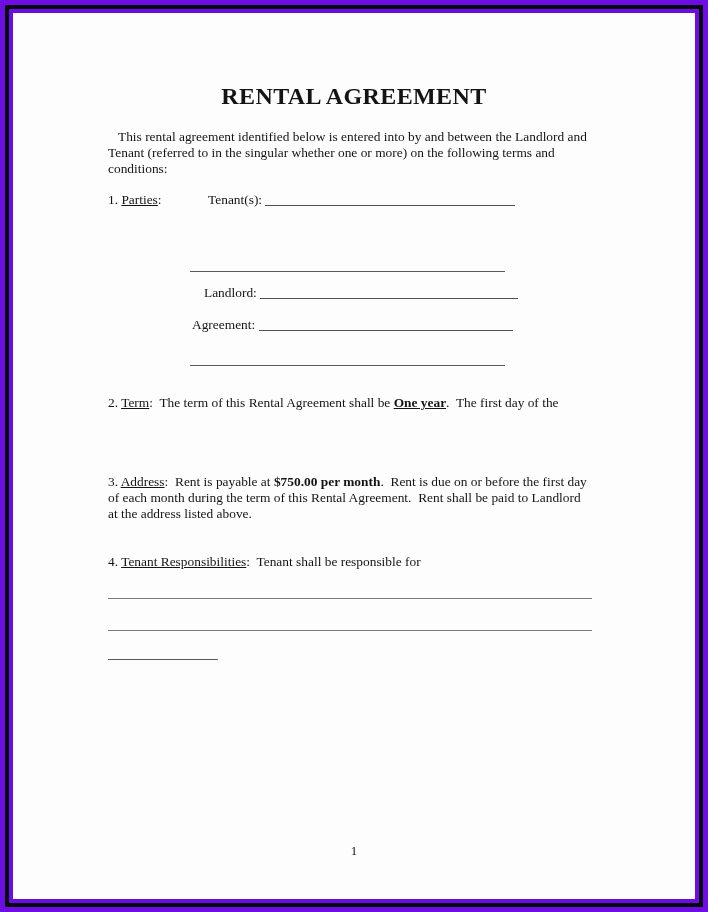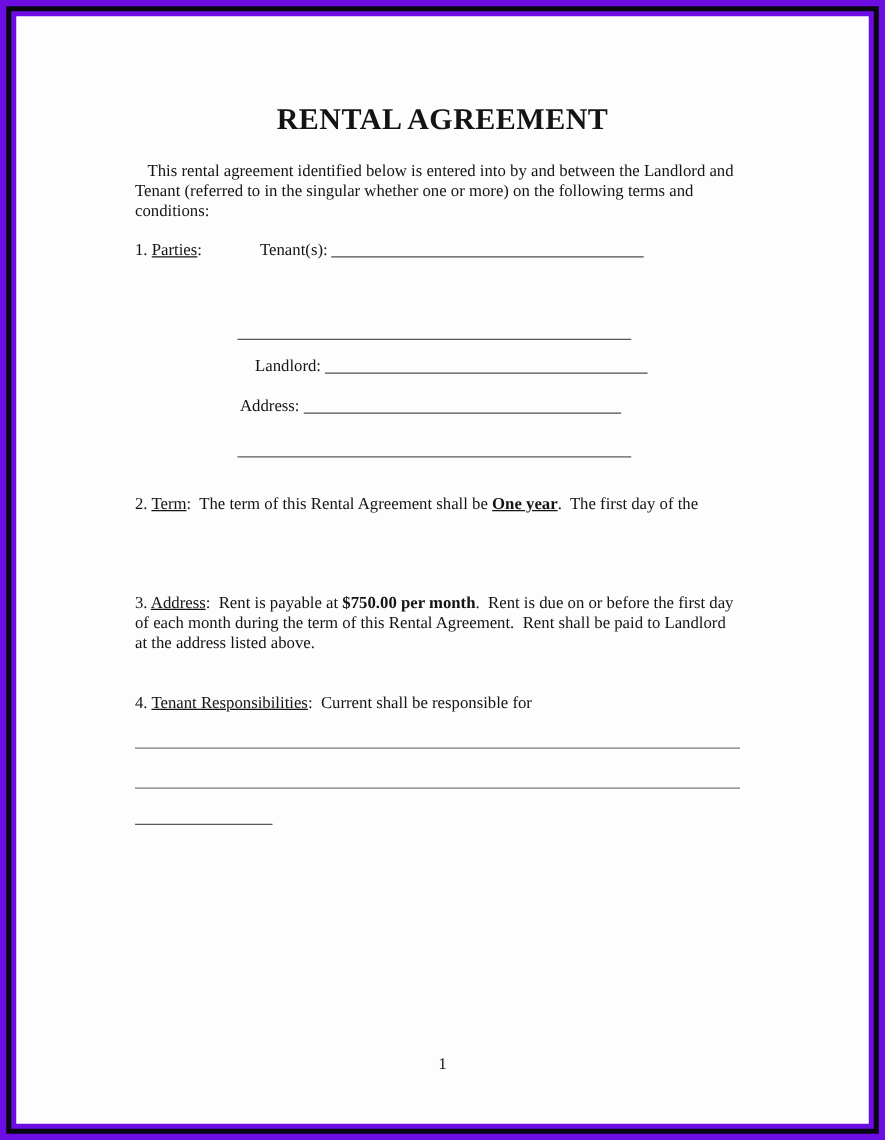--- a/index.html
+++ b/index.html
@@ -46,32 +46,32 @@
 
     <div class="abs" style="top:192px;left:108px;"><span>1. </span><span class="u">Parties</span><span>:</span></div>
 
     <div class="abs" style="top:192px;left:192px;margin-left:16px;"><span>Tenant(s): </span><span class="blank w250"></span></div>
 
 
     <div class="hr" style="top:271px;left:190px;width:315px;"></div>
 
     <div class="abs" style="top:285px;left:192px;margin-left:12px;"><span>Landlord: </span><span class="blank w258"></span></div>
 
-    <div class="abs" style="top:317px;left:192px;"><span>Address: </span><span class="blank w254"></span></div>
+    <div class="abs" style="top:317px;left:192px;"><span>Agreement: </span><span class="blank w254"></span></div>
 
     <div class="hr" style="top:365px;left:190px;width:315px;"></div>
 
     <div class="abs" style="top:395px;left:108px;width:500px;"><span>2. </span><span class="u">Term</span><span>:  The term of this Rental Agreement shall be </span><span class="bu">One year</span><span>.  The first day of the</span></div>
 
 
     <div class="abs" style="top:474px;left:108px;width:500px;"><span>3. </span><span class="u">Address</span><span>:  Rent is payable at </span><span class="bold">$750.00 per month</span><span>.  Rent is due on or before the first day
 of each month during the term of this Rental Agreement.  Rent shall be paid to Landlord
 at the address listed above.</span></div>
 
-    <div class="abs" style="top:554px;left:108px;width:500px;"><span>4. </span><span class="u">Tenant Responsibilities</span><span>:  Current shall be responsible for</span></div>
+    <div class="abs" style="top:554px;left:108px;width:500px;"><span>4. </span><span class="u">Tenant Responsibilities</span><span>:  Tenant shall be responsible for</span></div>
 
     <div class="hr hr-light" style="top:598px;left:108px;width:484px;"></div>
     <div class="hr hr-light" style="top:630px;left:108px;width:484px;"></div>
     <div class="hr" style="top:659px;left:108px;width:110px;"></div>
 
 
     <div class="pagenum">1</div>
   </div>
 </div>
 

